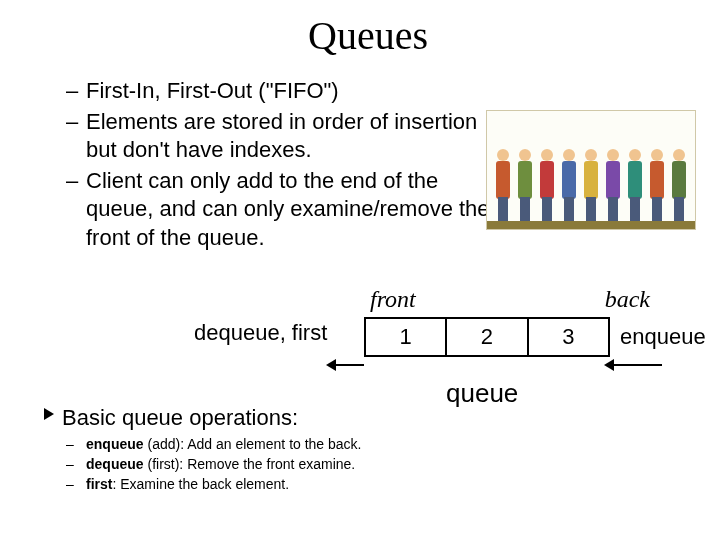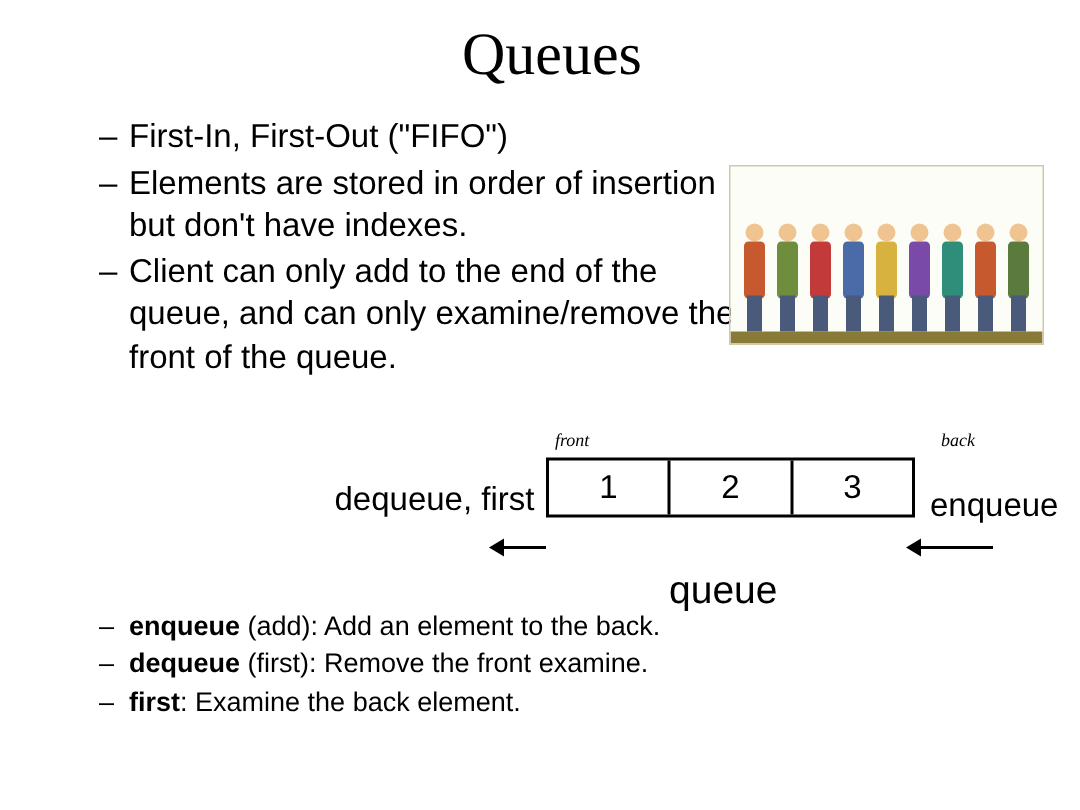--- a/index.html
+++ b/index.html
@@ -114,21 +114,21 @@
   .underline { text-decoration: underline; }
   .queue-diagram {
     position: absolute;
     right: 36px;
     top: 286px;
     width: 320px;
   }
   .qd-labels {
     display: flex;
     font-style: italic;
-    font-size: 12px;
+    font-size: 24px;
     font-family: "Times New Roman", Times, serif;
   }
   .qd-front { flex: 1; padding-left: 6px; }
   .qd-back  { flex: 1; text-align: right; padding-right: 34px; }
   .cells {
     display: flex;
     margin: 4px 0 2px 0;
     width: 246px;
     height: 40px;
     border: 2px solid #000;
@@ -141,21 +141,20 @@
     align-items: center;
     justify-content: center;
     font-size: 22px;
   }
   .cell:last-child { border-right: none; }
   .deq-label {
     position: absolute;
     top: 34px;
     left: -170px;
     font-size: 22px;
-    margin-left: 29px;
   }
   .enq-label {
     position: absolute;
     top: 38px;
     left: 256px;
     font-size: 22px;
   }
   .arrow-left, .arrow-right {
     position: absolute;
     height: 2px;
@@ -194,21 +193,21 @@
     top: 92px;
     left: 82px;
     font-size: 26px;
   }
   .ops-block {
     position: absolute;
     left: 44px;
     top: 404px;
   }
   .ops-block .sub-list li {
-    font-size: 18px;
+    font-size: 14px;
     max-width: 560px;
   }
   b { font-weight: bold; }
 </style>
 </head>
 <body>
 
 <div class="slide">
 
   <h1 class="title">Queues</h1>
@@ -279,20 +278,24 @@
       <div class="cell">1</div>
       <div class="cell">2</div>
       <div class="cell">3</div>
     </div>
     <div class="arrow-left"></div>
     <div class="arrow-right"></div>
     <div class="queue-caption">queue</div>
   </div>
 
   <div class="ops-block">
+    <div class="bullet-main">
+      <span class="marker"></span>
+      <span>Basic queue operations:</span>
+    </div>
     <ul class="sub-list wide">
       <li><b>enqueue</b><span> (add): </span><span>Add an element to the back.</span></li>
       <li><b>dequeue</b><span> (first): </span><span>Remove the front examine.</span></li>
       <li><b>first</b><span>: </span><span>Examine the back element.</span></li>
     </ul>
   </div>
 
 </div>
 
 </body></html>

